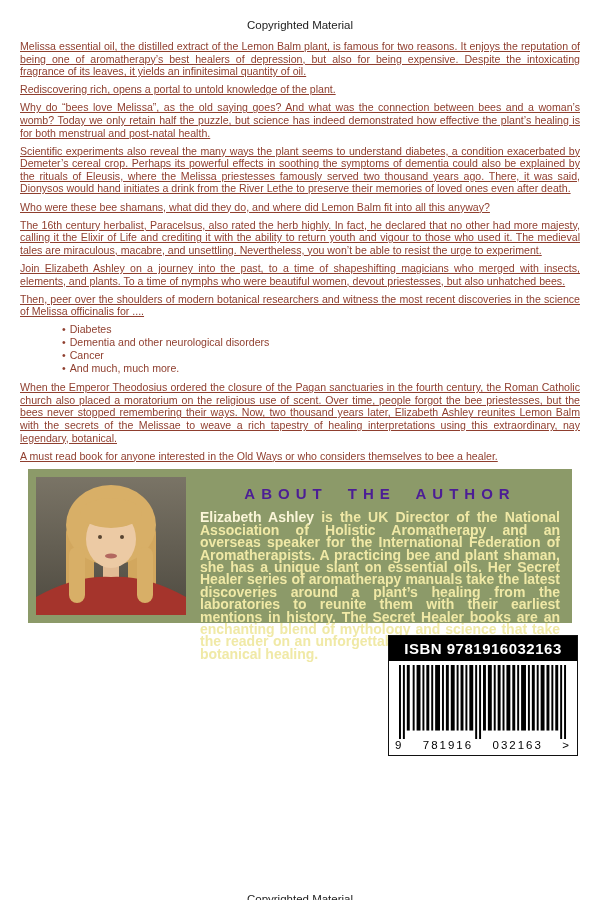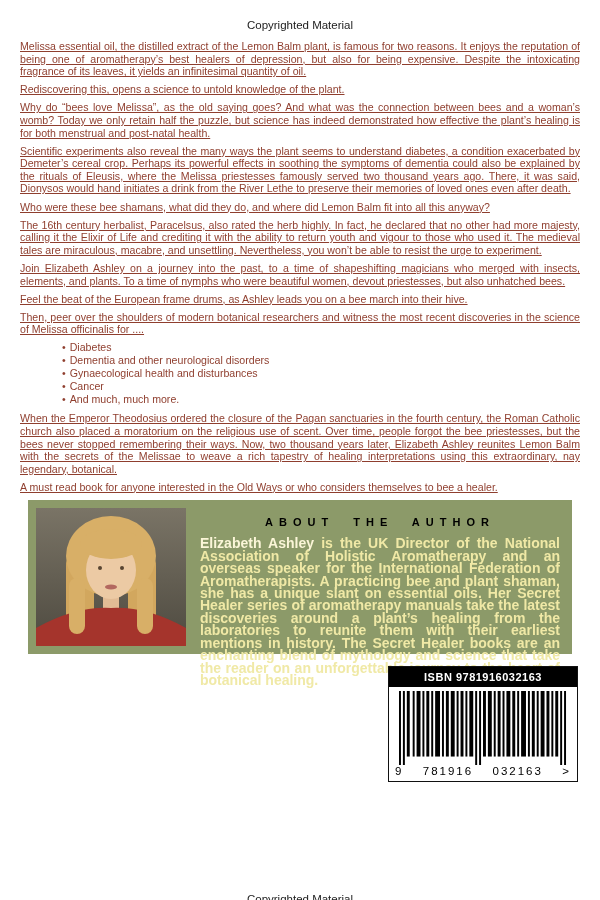--- a/index.html
+++ b/index.html
@@ -47,22 +47,22 @@
     overflow:hidden;
   }
   .photo svg{display:block;width:100%;height:100%;}
   .about-right{
     flex:1;
     padding:2px 4px 0 14px;
   }
   .about-heading{
     margin:6px 0 9px 0;
     text-align:center;
-    color:#000000;
-    font-size:11px;
+    color:#4c1d95;
+    font-size:15px;
     font-weight:bold;
     letter-spacing:6px;
     word-spacing:10px;
   }
   .bio{
     margin:0;
     color:#f0e9a6;
     font-size:14px;
     line-height:12.4px;
     text-align:justify;
@@ -75,21 +75,21 @@
     margin:12px 22px 0 0;
   }
   .barcode{
     width:188px;
     border:1px solid #111;
     background:#ffffff;
   }
   .isbn-bar{
     background:#000;
     color:#fff;
-    font-size:11px;
+    font-size:15px;
     font-weight:bold;
     text-align:center;
     padding:4px 8px;
     letter-spacing:0.5px;
   }
   .bars{
     display:block;
     width:168px;
     height:74px;
     margin:4px auto 0 auto;
@@ -106,32 +106,30 @@
 </style>
 </head>
 <body>
 
 <div class="page">
 
   <div class="copyright top">Copyrighted Material</div>
 
   <div class="blurb">
     <p>Melissa essential oil, the distilled extract of the Lemon Balm plant, is famous for two reasons.  It enjoys the reputation of being one of aromatherapy’s  best healers of depression, but also for being expensive. Despite the intoxicating fragrance of its leaves, it yields an infinitesimal quantity of oil.</p>
-    <p>Rediscovering this, opens a science to untold knowledge of the plant.</p>
+    <p>Rediscovering rich, opens a portal to untold knowledge of the plant.</p>
     <p>Why do “bees love Melissa”, as the old saying goes? And what was the connection between bees and a woman’s womb? Today we only retain half the puzzle, but science has indeed demonstrated how effective the plant’s healing is for both menstrual and post-natal health.</p>
     <p>Scientific experiments also reveal the many ways the plant seems to understand diabetes, a condition exacerbated by Demeter’s cereal crop. Perhaps its powerful effects in soothing the symptoms of dementia could also be explained by the rituals of Eleusis, where the Melissa priestesses famously served two thousand years ago. There, it was said, Dionysos would hand initiates a drink from the River Lethe to preserve their memories of loved ones even after death.</p>
     <p>Who were these bee shamans, what did they do, and where did Lemon Balm fit into all this anyway?</p>
     <p>The 16th century herbalist, Paracelsus, also rated the herb highly. In fact, he declared that no other had more majesty, calling it the Elixir of Life and crediting it with the ability to return youth and vigour to those who used it. The medieval tales are miraculous, macabre, and unsettling. Nevertheless, you won’t be able to resist the urge to experiment.</p>
     <p>Join Elizabeth Ashley on a journey into the past, to a time of shapeshifting magicians who merged with insects, elements, and plants. To a time of nymphs who were beautiful women, devout priestesses, but also unhatched bees.</p>
-    <p>Feel the beat of the European frame drums, as Ashley leads you on a bee march into their hive.</p>
     <p>Then, peer over the shoulders of modern botanical researchers and witness the most recent discoveries in the science of Melissa officinalis for ....</p>
     <ul class="benefits">
       <li>Diabetes</li>
       <li>Dementia and other neurological disorders</li>
-      <li>Gynaecological health and disturbances</li>
       <li>Cancer</li>
       <li>And much, much more.</li>
     </ul>
     <p>When the Emperor Theodosius ordered the closure of the Pagan sanctuaries in the fourth century, the Roman Catholic church also placed a moratorium on the religious use of scent. Over time, people forgot the bee priestesses, but the bees never stopped remembering their ways. Now, two thousand years later, Elizabeth Ashley reunites Lemon Balm with the secrets of the Melissae to weave a rich tapestry of healing interpretations using this extraordinary, nay legendary, botanical.</p>
     <p>A must read book for anyone interested in the Old Ways or who considers themselves to bee a healer.</p>
   </div>
 
   <div class="about-box">
     <div class="photo">
       <svg viewBox="0 0 150 138" preserveAspectRatio="none">

